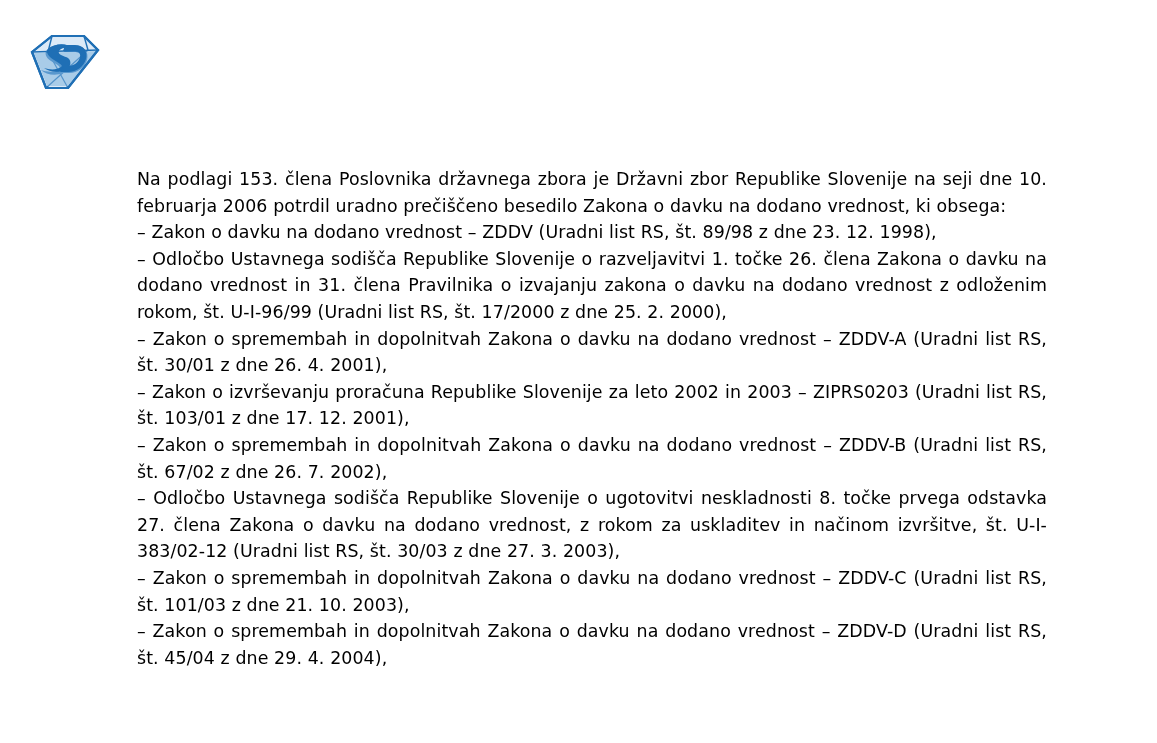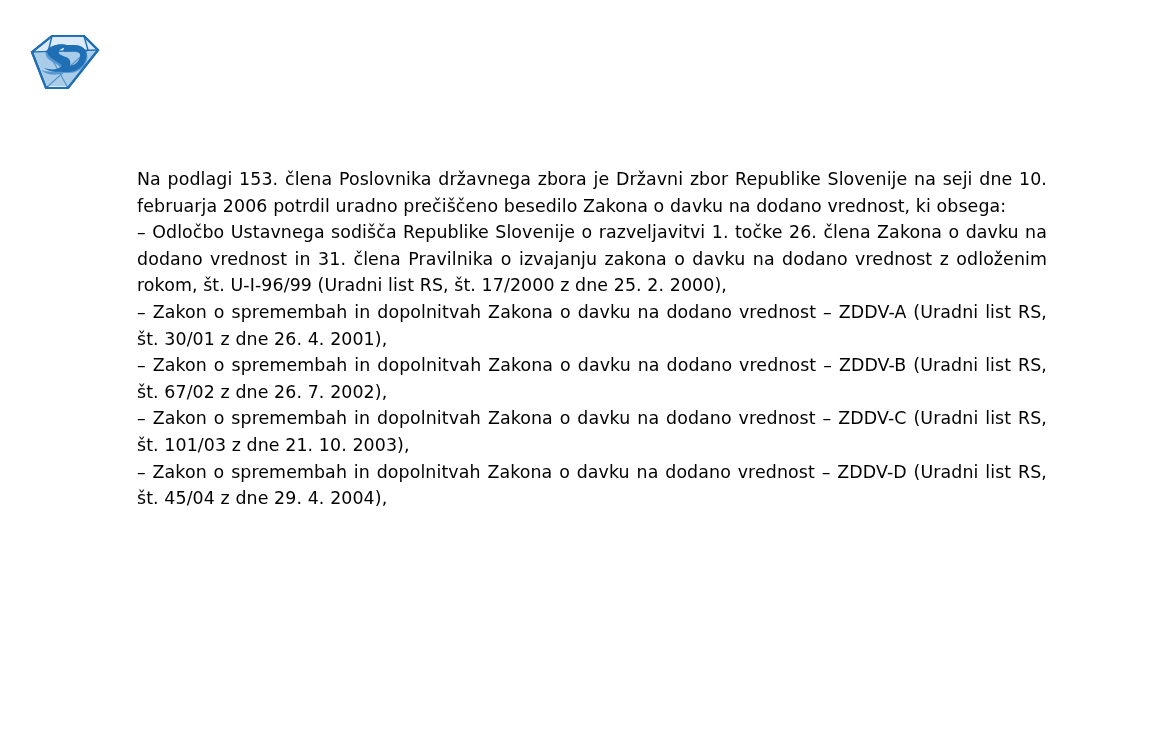--- a/index.html
+++ b/index.html
@@ -80,20 +80,23 @@
       </g>
       <g fill="#1f6fb5">
         <path d="M26 17 c7 -6 19 -6 25 -1 c-5 -1 -12 -1 -14 3 c-2 4 6 5 9 7 c4 3 3 10 -3 12 c-7 3 -16 2 -21 -2 c6 2 13 2 17 -1 c3 -2 -3 -4 -7 -7 c-5 -3 -9 -8 -6 -11 Z"></path>
         <path d="M43 13 h10 c9 0 13 7 11 14 c-2 7 -9 13 -18 13 h-8 l4 -6 h4 c6 0 11 -4 12 -9 c1 -4 -2 -6 -7 -6 h-10 Z"></path>
       </g>
     </svg>
   </div>
 
   <div class="doc">
     <p>Na podlagi 153. člena Poslovnika državnega zbora je Državni zbor Republike Slovenije na seji dne 10. februarja 2006 potrdil uradno prečiščeno besedilo Zakona o davku na dodano vrednost, ki obsega:</p>
+    <p>– Zakon o davku na dodano vrednost – ZDDV (Uradni list RS, št. 89/98 z dne 23. 12. 1998),</p>
     <p>– Odločbo Ustavnega sodišča Republike Slovenije o razveljavitvi 1. točke 26. člena Zakona o davku na dodano vrednost in 31. člena Pravilnika o izvajanju zakona o davku na dodano vrednost z odloženim rokom, št. U-I-96/99 (Uradni list RS, št. 17/2000 z dne 25. 2. 2000),</p>
     <p>– Zakon o spremembah in dopolnitvah Zakona o davku na dodano vrednost – ZDDV-A (Uradni list RS, št. 30/01 z dne 26. 4. 2001),</p>
+    <p>– Zakon o izvrševanju proračuna Republike Slovenije za leto 2002 in 2003 – ZIPRS0203 (Uradni list RS, št. 103/01 z dne 17. 12. 2001),</p>
     <p>– Zakon o spremembah in dopolnitvah Zakona o davku na dodano vrednost – ZDDV-B (Uradni list RS, št. 67/02 z dne 26. 7. 2002),</p>
+    <p>– Odločbo Ustavnega sodišča Republike Slovenije o ugotovitvi neskladnosti 8. točke prvega odstavka 27. člena Zakona o davku na dodano vrednost, z rokom za uskladitev in načinom izvršitve, št. U-I-383/02-12 (Uradni list RS, št. 30/03 z dne 27. 3. 2003),</p>
     <p>– Zakon o spremembah in dopolnitvah Zakona o davku na dodano vrednost – ZDDV-C (Uradni list RS, št. 101/03 z dne 21. 10. 2003),</p>
     <p class="last">– Zakon o spremembah in dopolnitvah Zakona o davku na dodano vrednost – ZDDV-D (Uradni list RS, št. 45/04 z dne 29. 4. 2004),</p>
   </div>
 
 </div>
 
 </body></html>

